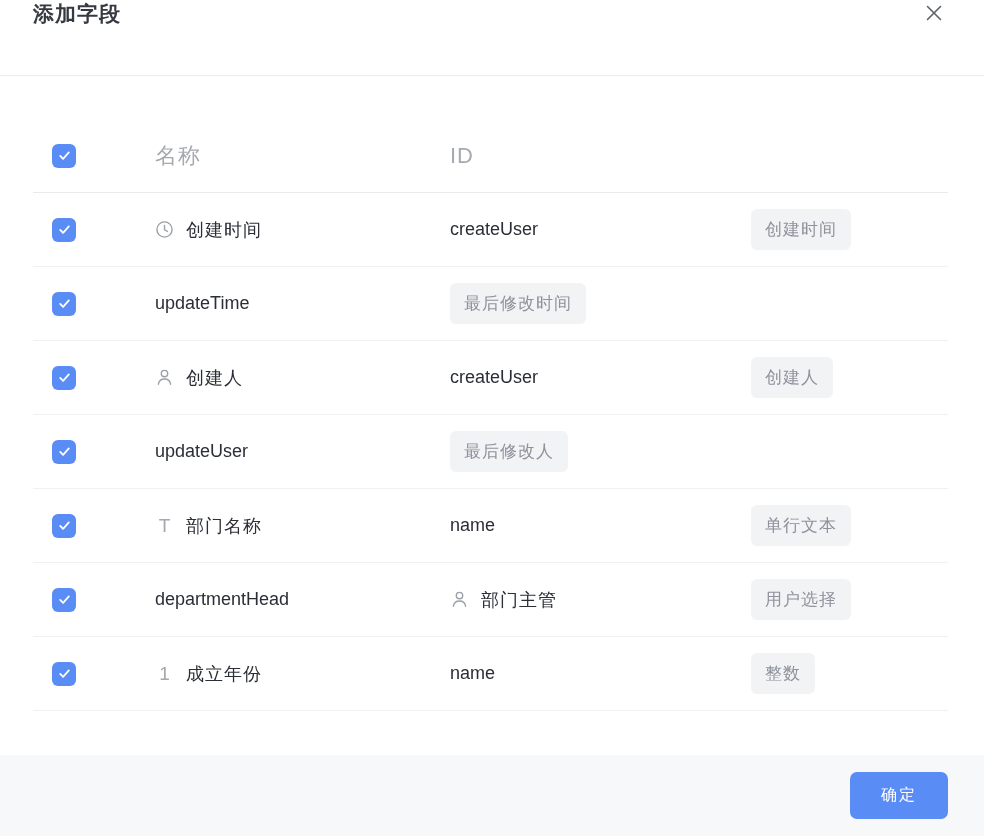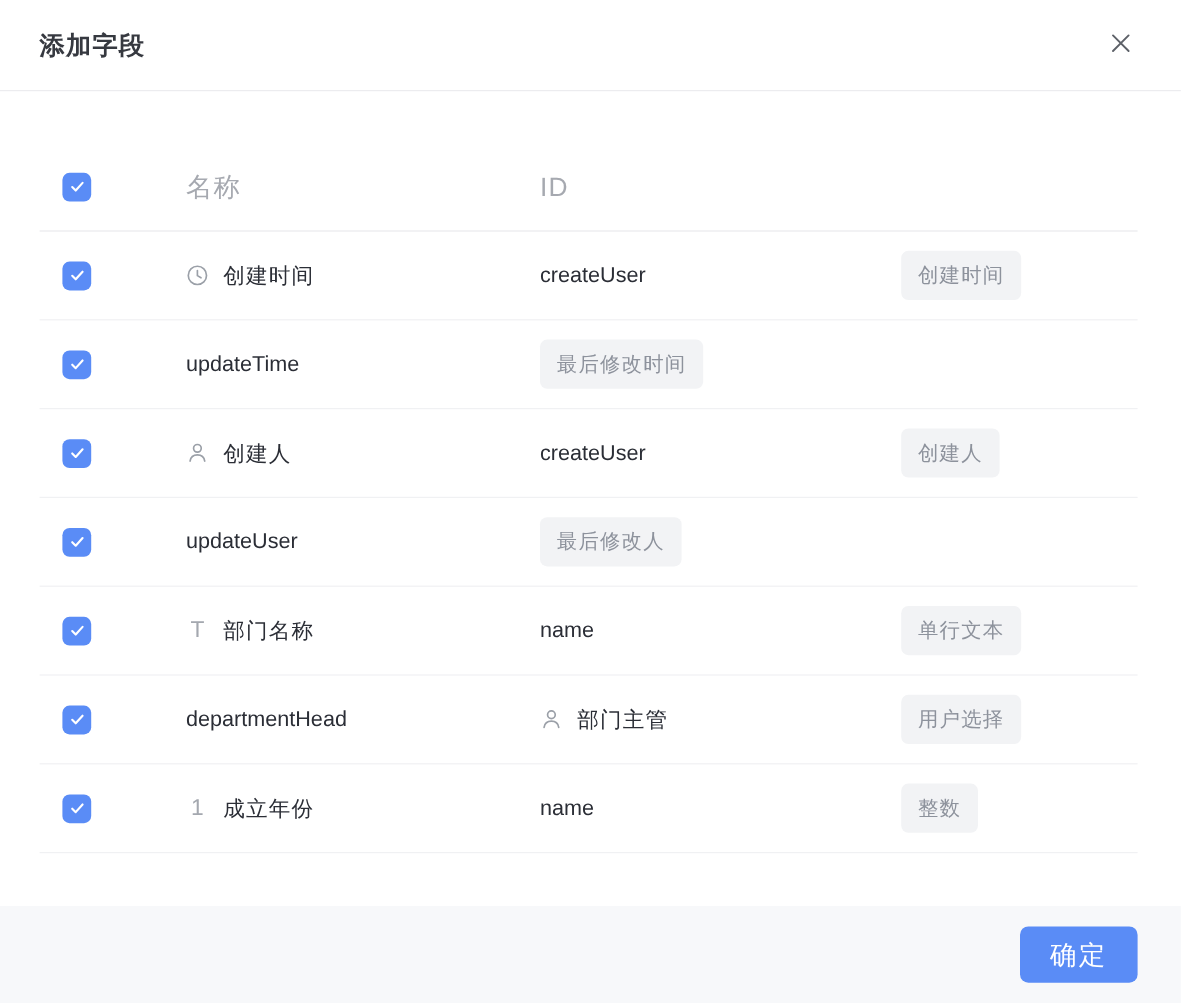--- a/index.html
+++ b/index.html
@@ -13,21 +13,21 @@
   .modal {
     position: relative;
     width: 984px; height: 836px;
     background: #ffffff;
     display: flex; flex-direction: column;
   }
   
   .modal-header {
     height: 76px;
     flex: 0 0 76px;
-    display: flex; align-items: center;
+    display: flex; 
     padding: 0 36px 0 33px;
     border-bottom: 1px solid #ececef;
   }
   .modal-title {
     font-size: 21px;
     font-weight: 600;
     color: #363940;
     letter-spacing: 1px;
   }
   .close-btn {
@@ -103,21 +103,21 @@
   .modal-footer {
     flex: 0 0 81px;
     height: 81px;
     background: #f7f8fa;
     display: flex; align-items: center; justify-content: flex-end;
     padding-right: 36px;
   }
   .confirm-btn {
     background: #5a8cf6;
     color: #ffffff;
-    font-size: 22px;
+    font-size: 16px;
     font-family: "Liberation Sans", "DejaVu Sans", sans-serif;
     border: none;
     border-radius: 7px;
     width: 98px; height: 47px;
     display: flex; align-items: center; justify-content: center;
     cursor: pointer;
     letter-spacing: 2px;
   }
 </style>
 </head>

